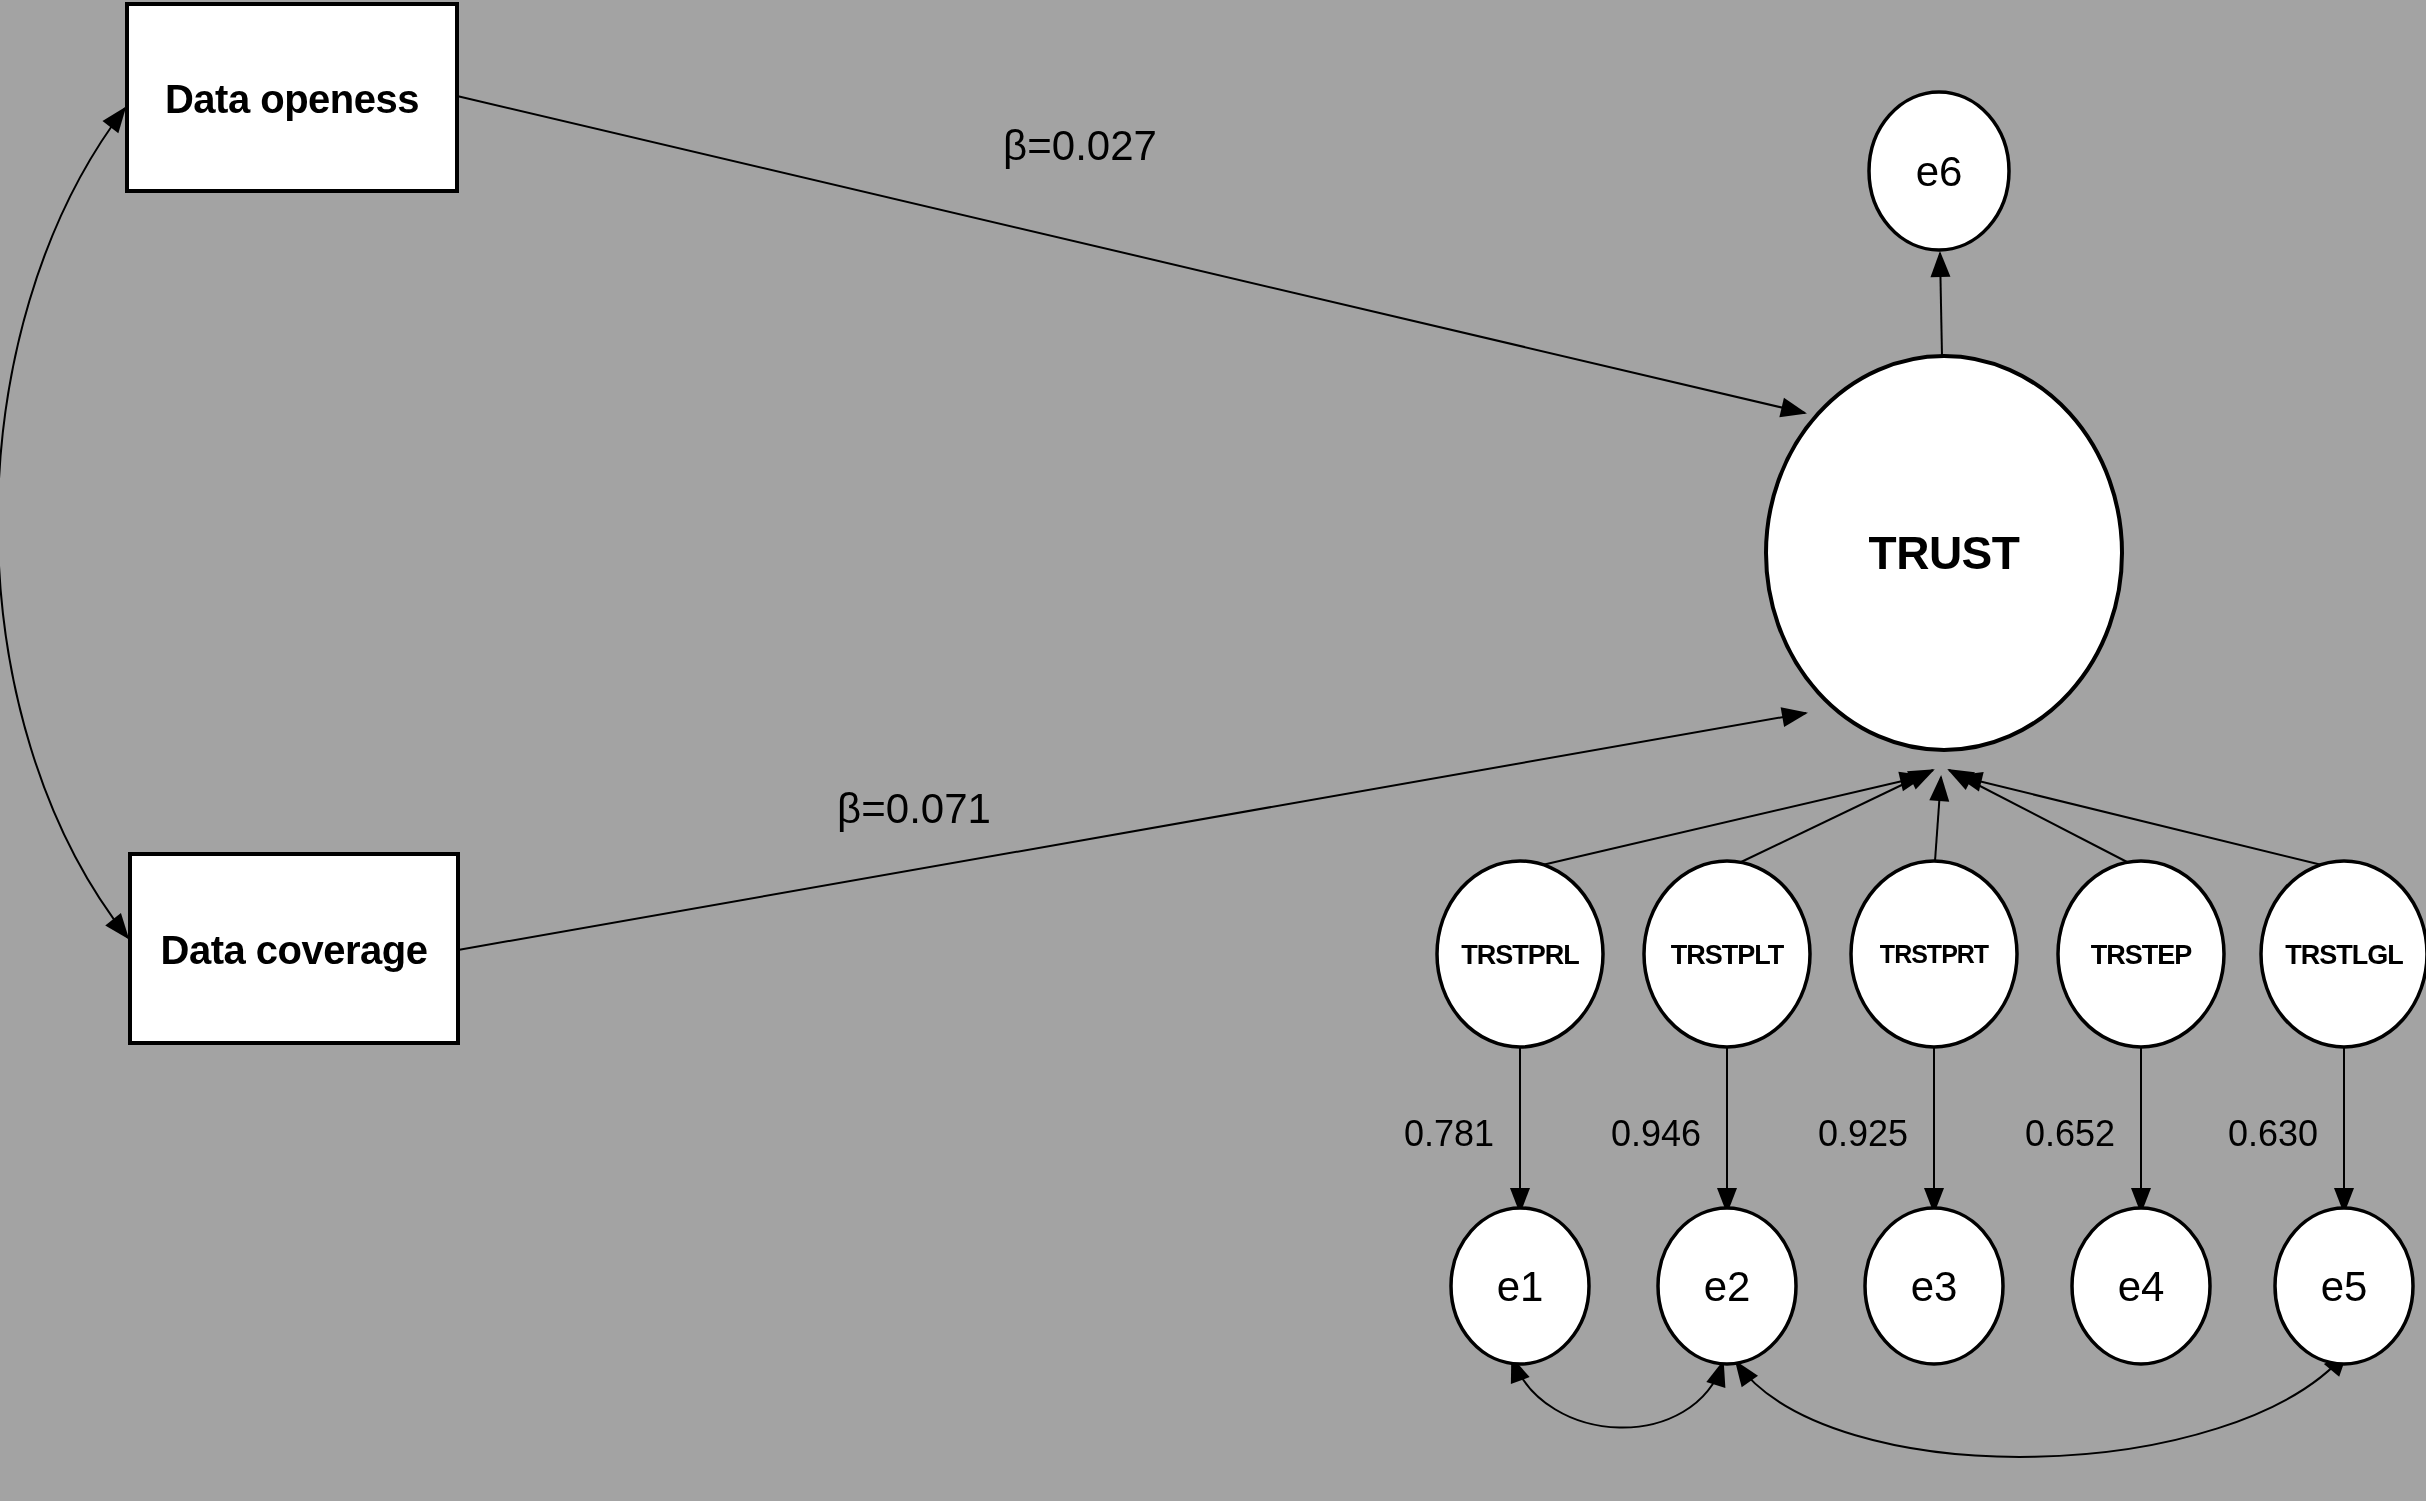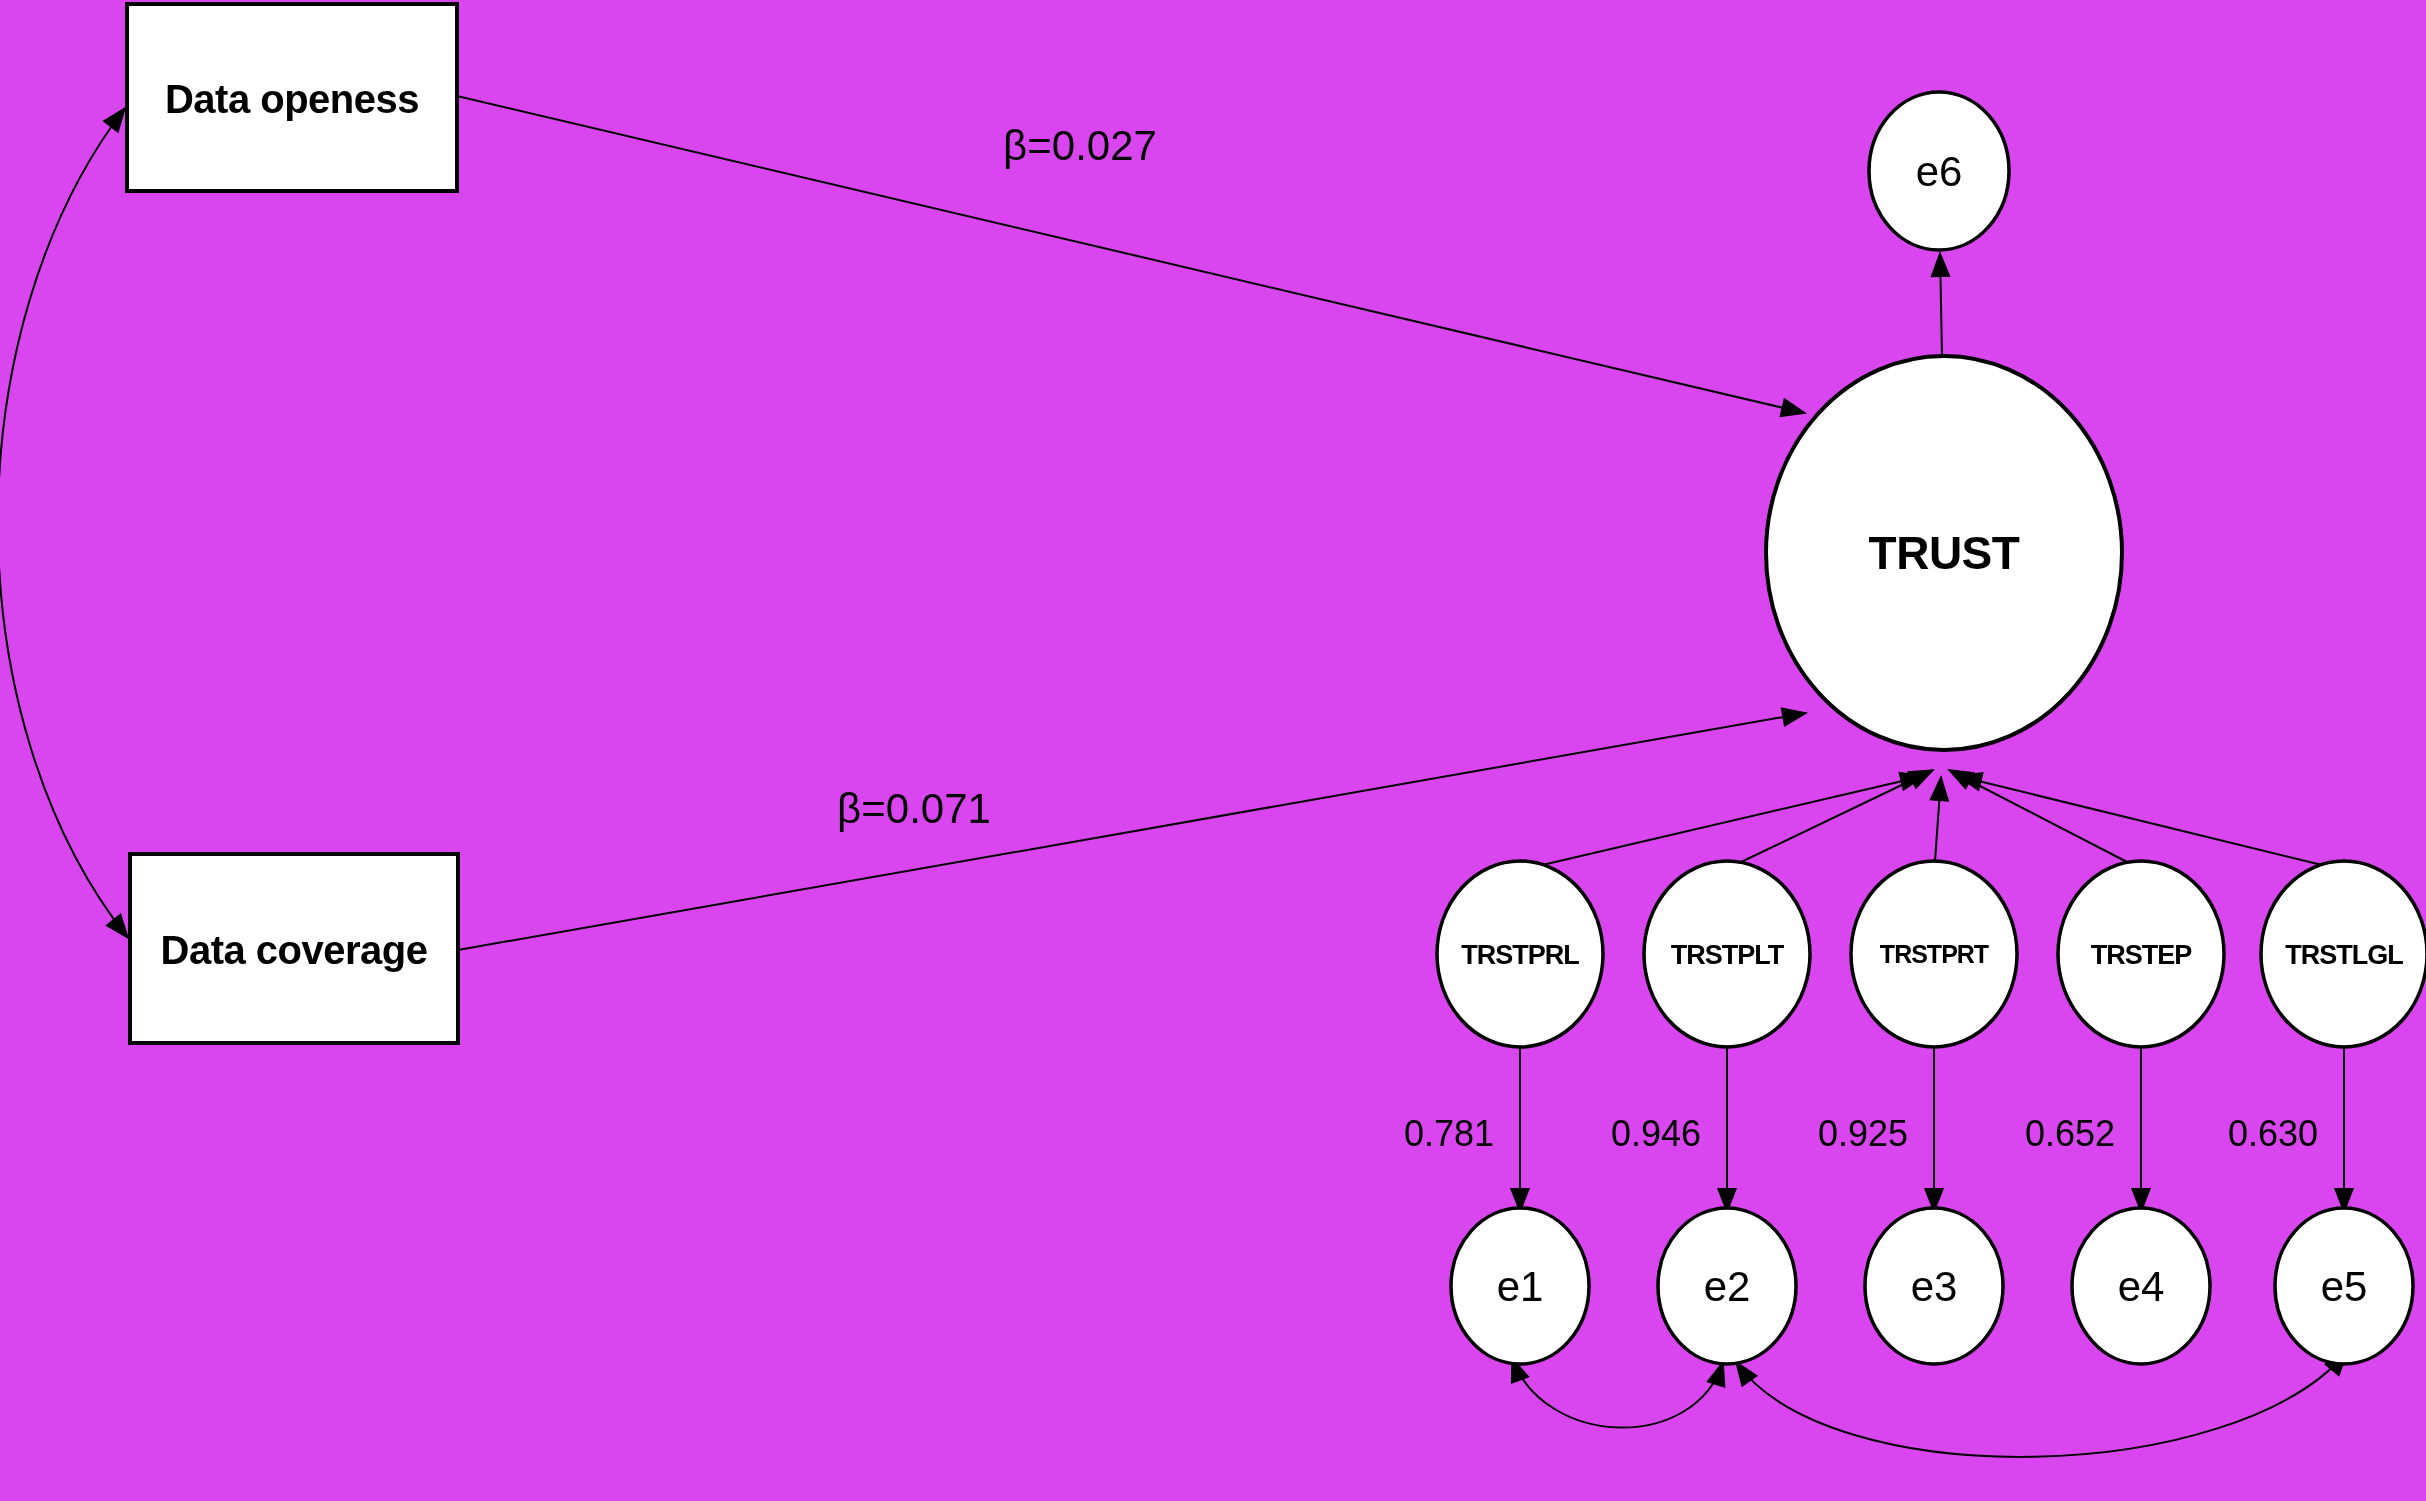--- a/index.html
+++ b/index.html
@@ -4,21 +4,21 @@
 <style>
   html, body {
     margin: 0;
     padding: 0;
     background: #ffffff;
   }
   .stage {
     position: relative;
     width: 2426px;
     height: 1501px;
-    background: #d946ef;
+    background: #a3a3a3;
     font-family: "Liberation Sans", sans-serif;
     text-align: center;
   }
   svg { display: block; }
   .shape {
     fill: #ffffff;
     stroke: #000000;
   }
   .box { stroke-width: 4px; }
   .latent { stroke-width: 4px; }

